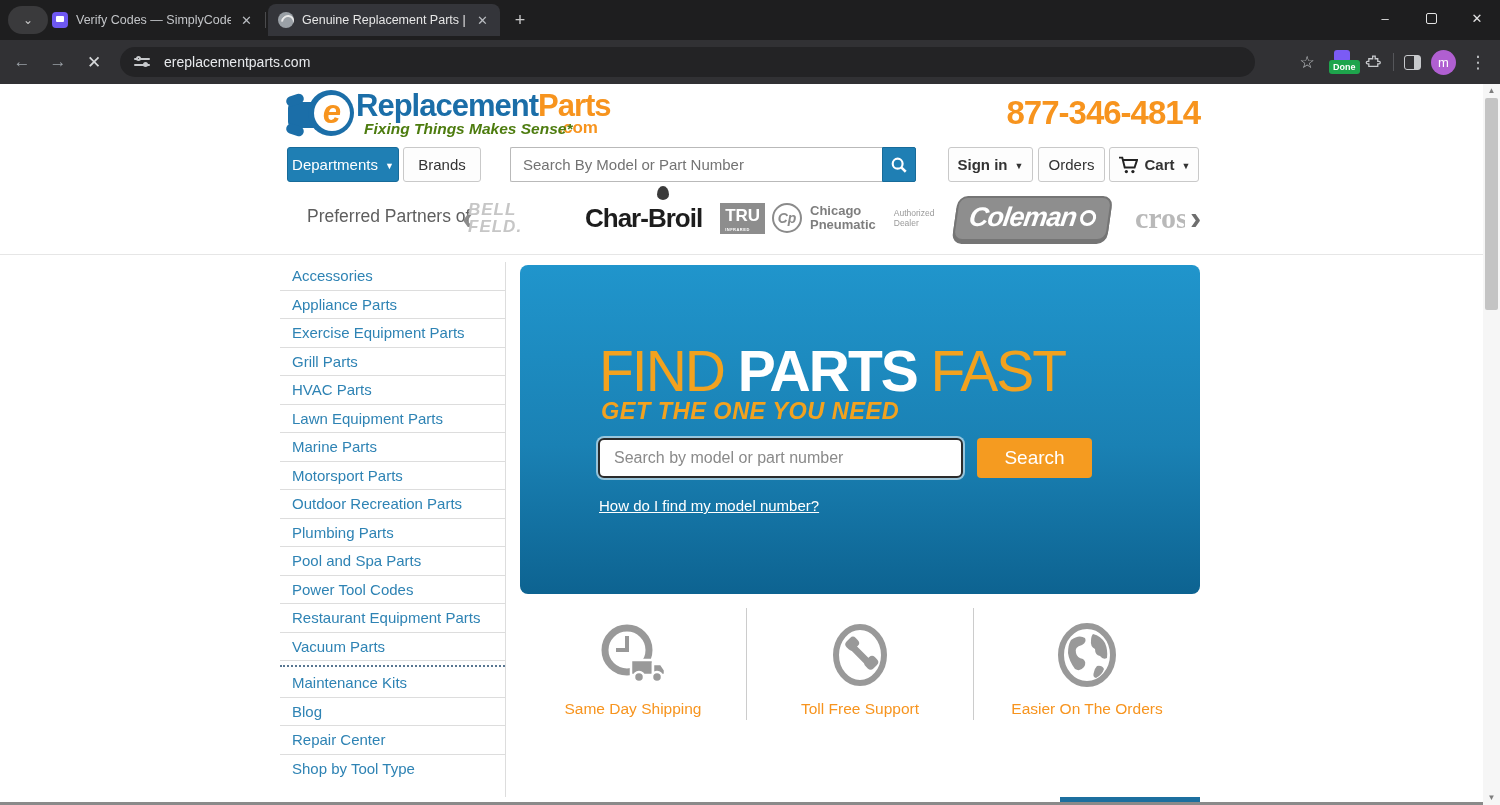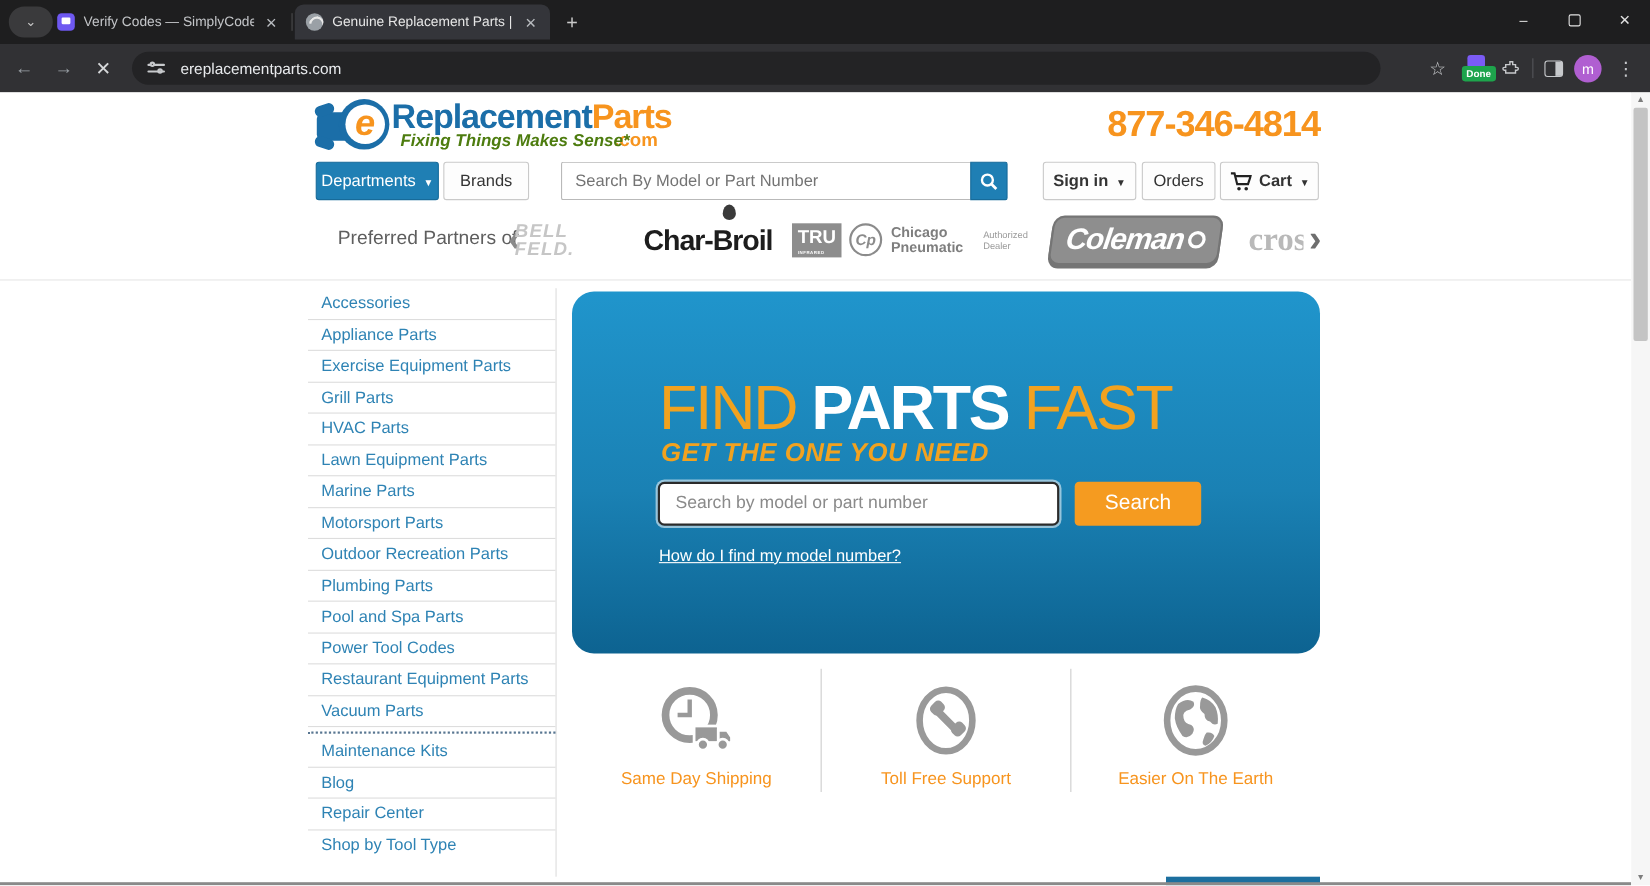--- a/index.html
+++ b/index.html
@@ -112,21 +112,21 @@
 
   
   .sidebar { position:absolute; left:280px; top:178px; width:226px; border-right:1px solid #ddd; padding-bottom:14px; }
   .sidebar ul { list-style:none; }
   .sidebar li { height:28.5px; display:flex; align-items:center; padding-left:12px; font-size:15px;
     color:#2e83b4; border-bottom:1px solid #ddd; cursor:pointer; }
   .sidebar ul.secondary li:last-child { border-bottom:none; }
   .dotted-sep { border-bottom:2px dotted #587691; height:6px; margin-bottom:2px; }
 
   
-  .hero { position:absolute; left:520px; top:181px; width:680px; height:329px; border-radius:20px;
+  .hero { position:absolute; left:520px; top:181px; width:680px; height:329px; border-radius:8px;
     background:linear-gradient(180deg,#2095cc 0%, #1a81b4 55%, #0d6391 100%); }
   .hero-title { position:absolute; left:79px; top:78px; white-space:nowrap; font-size:57px; letter-spacing:-2px; line-height:1; }
   .hero-title .or { color:#f2a21f; font-weight:400; }
   .hero-title .wh { color:#fff; font-weight:800; }
   .hero-sub { position:absolute; left:81px; top:133px; color:#f2a21f; font-weight:bold; font-style:italic; font-size:23.5px; letter-spacing:.5px; }
   .hero-input { position:absolute; left:78px; top:173px; width:365px; height:40px; background:#fff; border:2px solid #2b2b2b;
     border-radius:6px; font-size:16px; color:#444; padding:0 14px; outline:none; box-shadow:0 0 0 2px rgba(255,255,255,.55);
     font-family:"Liberation Sans",sans-serif; }
   .hero-input::placeholder { color:#8a8a8a; }
   .hero-btn { position:absolute; left:457px; top:173px; width:115px; height:40px; background:#f59b20; border:none; border-radius:4px;
@@ -355,21 +355,21 @@
 
       <div class="feat" style="left:454px;">
         <div class="ic">
           <svg width="68" height="66" viewBox="0 0 68 66">
             <ellipse cx="34" cy="33" rx="26" ry="29" fill="#fff" stroke="#999" stroke-width="6"></ellipse>
             <path d="M18 18 q8 -6 14 -2 q2 4 -3 7 q-8 2 -6 8 q1 5 7 6 q4 3 1 8 q-4 5 -9 2 q-6 -8 -7 -16 q0 -8 3 -13z" fill="#999"></path>
             <path d="M40 12 q8 2 12 9 q3 7 2 15 q-4 2 -7 -2 q-5 -1 -5 -7 q-5 -3 -4 -8 q0 -5 2 -7z" fill="#999"></path>
             <path d="M44 44 q5 -1 7 3 q-2 6 -8 9 q-4 -1 -2 -6 q1 -4 3 -6z" fill="#999"></path>
           </svg>
         </div>
-        <div class="lbl">Easier On The Earth</div>
+        <div class="lbl">Easier On The Orders</div>
       </div>
     </div>
 
     <div class="peek-box"></div>
     <div class="bottom-strip"></div>
   </div>
 
   <div class="scrollbar">
     <div class="sb-arrow" style="top:0;">▲</div>
     <div class="sb-thumb"></div>

